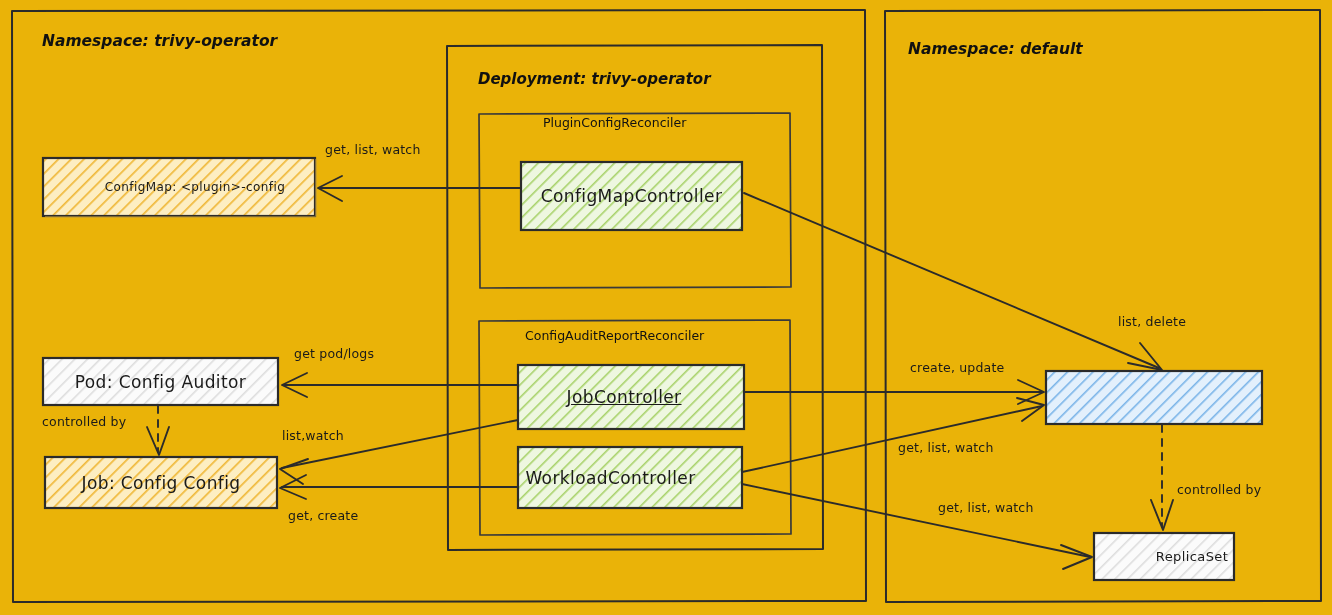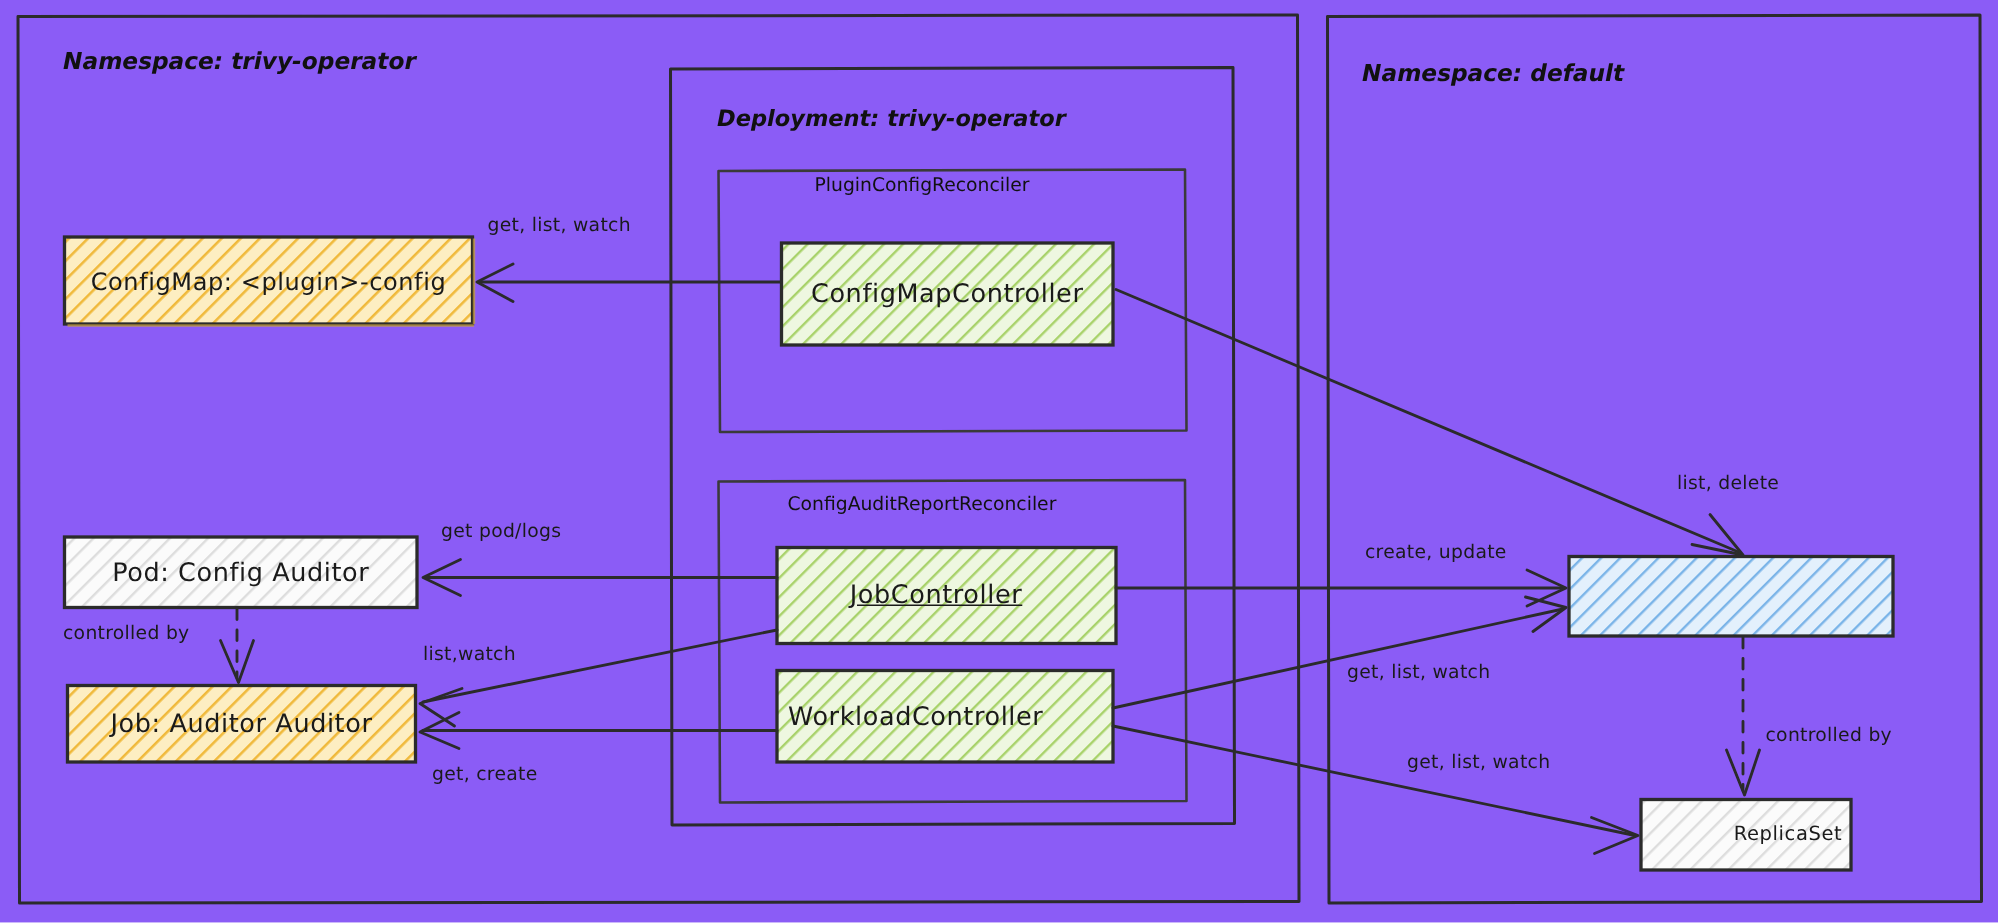--- a/index.html
+++ b/index.html
@@ -1,17 +1,17 @@
 <!DOCTYPE html>
 <html><head>
 <meta charset="utf-8">
 <style>
   html,body{margin:0;padding:0;background:#ffffff;}
   body{font-family:"DejaVu Sans", sans-serif;}
-  #stage{position:relative;width:1332px;height:615px;overflow:hidden;background:#8b5cf6;}
+  #stage{position:relative;width:1332px;height:615px;overflow:hidden;background:#eab308;}
   svg#canvas{position:absolute;left:0;top:0;width:1332px;height:615px;}
 
   .node-label{
     position:absolute;
     display:flex;align-items:center;justify-content:center;
     font-family:"DejaVu Sans", sans-serif;
     color:#1a1a1a;
     letter-spacing:.4px;
     pointer-events:none;
     text-align:center;
@@ -26,21 +26,21 @@
   .edge-label{
     position:absolute;
     font-family:"DejaVu Sans", sans-serif;
     color:#1a1a1a;
     white-space:nowrap;
     letter-spacing:.2px;
   }
   .ns-title{font-size:15.5px;font-style:italic;font-weight:600;}
   .dep-title{font-size:15px;font-style:italic;font-weight:600;}
   .rec-title{font-size:12.5px;}
-  .box-title-lg{font-size:16px;}
+  .box-title-lg{font-size:12px;padding-left:16px;}
   .box-title-md{font-size:17px;}
   .box-title-sm{font-size:13px;}
   .edge-label{font-size:12.5px;}
 </style>
 </head>
 <body>
 
 <div id="stage">
 
   <svg id="canvas" viewBox="0 0 1332 615">
@@ -168,21 +168,21 @@
 
   <div class="grp-title ns-title" style="left:42px;top:32px;">Namespace: trivy-operator</div>
   <div class="grp-title ns-title" style="left:908px;top:40px;">Namespace: default</div>
 
   <div class="grp-title dep-title" style="left:478px;top:70px;">Deployment: trivy-operator</div>
   <div class="grp-title rec-title" style="left:543px;top:115px;">PluginConfigReconciler</div>
   <div class="grp-title rec-title" style="left:525px;top:328px;">ConfigAuditReportReconciler</div>
 
   <div class="node-label box-title-lg" style="left:43px;top:158px;width:272px;height:58px;">ConfigMap: &lt;plugin&gt;-config</div>
   <div class="node-label box-title-md" style="left:43px;top:358px;width:235px;height:47px;">Pod: Config Auditor</div>
-  <div class="node-label box-title-md" style="left:45px;top:457px;width:232px;height:51px;">Job: Auditor Auditor</div>
+  <div class="node-label box-title-md" style="left:45px;top:457px;width:232px;height:51px;">Job: Config Config</div>
   <div class="node-label box-title-md" style="left:521px;top:162px;width:221px;height:68px;">ConfigMapController</div>
   <div class="node-label box-title-md" style="left:530px;top:365px;width:188px;height:64px;text-decoration:underline;">JobController</div>
   <div class="node-label box-title-md" style="left:518px;top:447px;width:185px;height:61px;">WorkloadController</div>
   <div class="node-label box-title-sm" style="left:1094px;top:533px;width:140px;height:47px;padding-left:28px;">ReplicaSet</div>
 
   <div class="edge-label" style="left:325px;top:142px;">get, list, watch</div>
   <div class="edge-label" style="left:1118px;top:314px;">list, delete</div>
   <div class="edge-label" style="left:294px;top:346px;">get pod/logs</div>
   <div class="edge-label" style="left:910px;top:360px;">create, update</div>
   <div class="edge-label" style="left:282px;top:428px;">list,watch</div>

